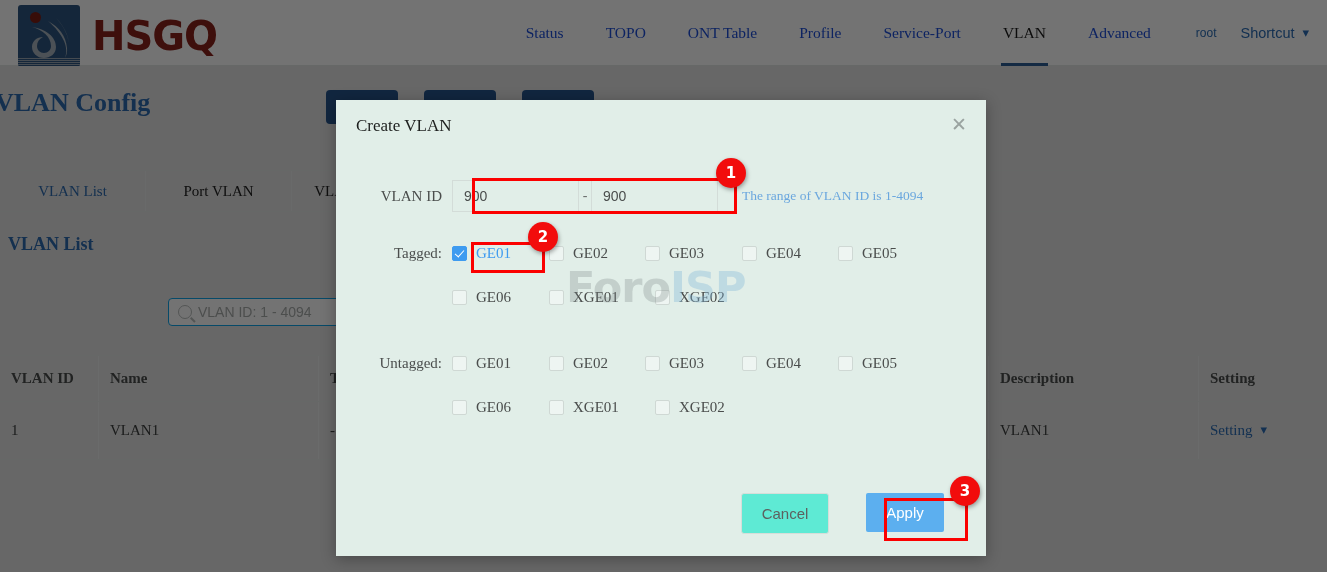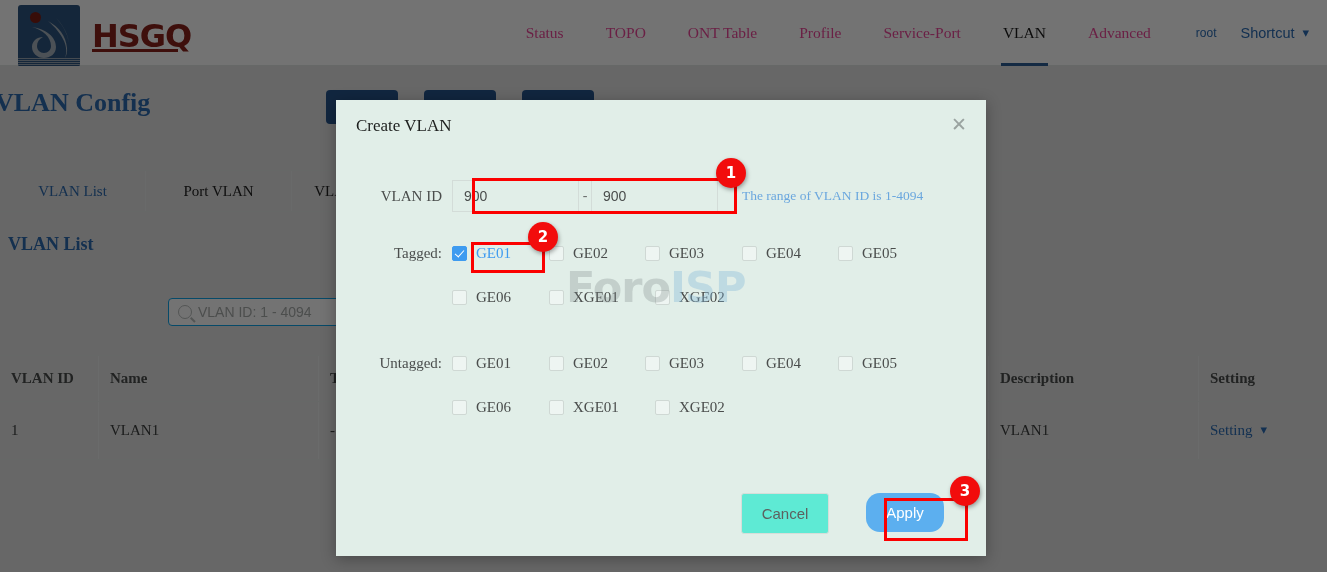--- a/index.html
+++ b/index.html
@@ -27,26 +27,26 @@
   }
   .logo-mark .swoosh{
     position:absolute;left:8px;top:10px;width:46px;height:46px;
   }
   .logo-mark .base{
     position:absolute;left:0;bottom:2px;width:62px;height:7px;
     background:repeating-linear-gradient(to bottom,#9aa7b4 0px,#9aa7b4 1px,#2e5580 1px,#2e5580 2px);
   }
   .logo-text{
     margin-left:12px;font-family:"DejaVu Sans", sans-serif;font-weight:bold;
-    font-size:32px;color:#8a221b;letter-spacing:-1px;text-decoration:underline;
+    font-size:40px;color:#8a221b;letter-spacing:-1px;
   }
 
   .nav{position:absolute;right:6px;top:0;height:66px;display:flex;align-items:center;}
   .nav-item{
-    font-size:15.5px;color:#ec4899;padding:0 0;margin:0 21px;height:66px;
+    font-size:15.5px;color:#1d4ed8;padding:0 0;margin:0 21px;height:66px;
     display:flex;align-items:center;position:relative;cursor:pointer;white-space:nowrap;
   }
   .nav-item.active{color:#1b1b1b;}
   .nav-item.active:after{
     content:"";position:absolute;left:-2px;right:-2px;bottom:0;height:3px;background:#2e5e96;
   }
   .nav-item.user{color:#2b6cb4;margin:0 14px 0 24px;font-family:"Liberation Sans", sans-serif;font-size:12px;}
   .nav-item.shortcut{color:#2b6cb4;margin:0 12px 0 10px;font-family:"Liberation Sans", sans-serif;font-size:14.5px;}
   .chev{display:inline-block;margin-left:8px;font-size:13px;color:#2b6cb4;transform:translateY(-1px);}
 
@@ -156,21 +156,21 @@
   .chk .lbl{margin-left:9px;font-size:15px;color:#4a4d4c;white-space:nowrap;}
   .chk .lbl.on{color:#3e9bf0;}
 
   .footer{position:absolute;left:0;bottom:22px;width:650px;display:flex;justify-content:flex-end;}
   .btn-cancel{
     width:86px;height:39px;border:1px solid #d6ded9;background:#5eead4;border-radius:3px;
     display:flex;align-items:center;justify-content:center;font-size:15px;color:#5d615f;
     font-family:"Liberation Sans", sans-serif;cursor:pointer;margin-right:37px;
   }
   .btn-apply{
-    width:78px;height:39px;background:#5cafef;border-radius:14px;
+    width:78px;height:39px;background:#5cafef;border-radius:2px;
     display:flex;align-items:center;justify-content:center;font-size:15px;color:#ffffff;
     font-family:"Liberation Sans", sans-serif;cursor:pointer;margin-right:42px;
   }
 
   
   .hl{position:absolute;border:3px solid #fb0000;box-sizing:border-box;pointer-events:none;}
   .badge{
     position:absolute;width:30px;height:30px;border-radius:50%;background:#f20c0c;
     color:#fff;font-family:"DejaVu Sans", sans-serif;font-weight:bold;font-size:15px;
     display:flex;align-items:center;justify-content:center;

